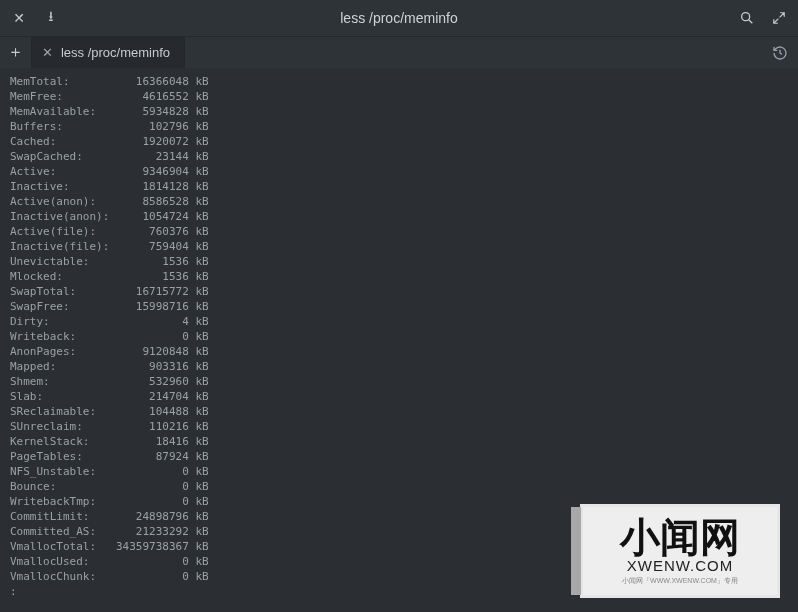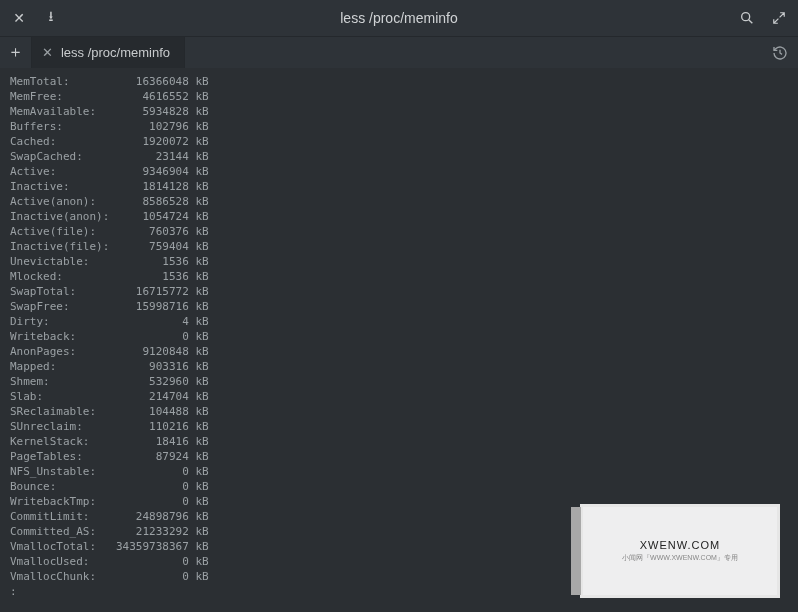--- a/index.html
+++ b/index.html
@@ -70,21 +70,21 @@
   .watermark {
     position:absolute;
     right:18px; bottom:14px;
     width:200px; height:94px;
     border:3px solid #e6e6e6;
     background:rgba(255,255,255,0.92);
     display:flex; flex-direction:column; align-items:center; justify-content:center;
     font-family: "Microsoft YaHei", sans-serif;
   }
   .watermark .cn { font-size:40px; font-weight:700; color:#111; line-height:1; }
-  .watermark .en { font-size:11px; letter-spacing:1px; color:#222; }
+  .watermark .en { font-size:15px; letter-spacing:1px; color:#222; }
   .watermark .tiny { font-size:7px; color:#888; margin-top:2px; }
   .wm-left-strip {
     position:absolute; left:-12px; top:0; bottom:0; width:10px;
     background:#a8a8a8;
   }
 </style>
 </head>
 <body>
 
 <div class="titlebar">
@@ -155,15 +155,16 @@
 WritebackTmp:             0 kB
 CommitLimit:       24898796 kB
 Committed_AS:      21233292 kB
 VmallocTotal:   34359738367 kB
 VmallocUsed:              0 kB
 VmallocChunk:             0 kB
 :</div>
 
 <div class="watermark">
   <div class="wm-left-strip"></div>
+  <div class="cn">小闻网</div>
   <div class="en">XWENW.COM</div>
   <div class="tiny">小闻网『WWW.XWENW.COM』专用</div>
 </div>
 
 </body></html>

